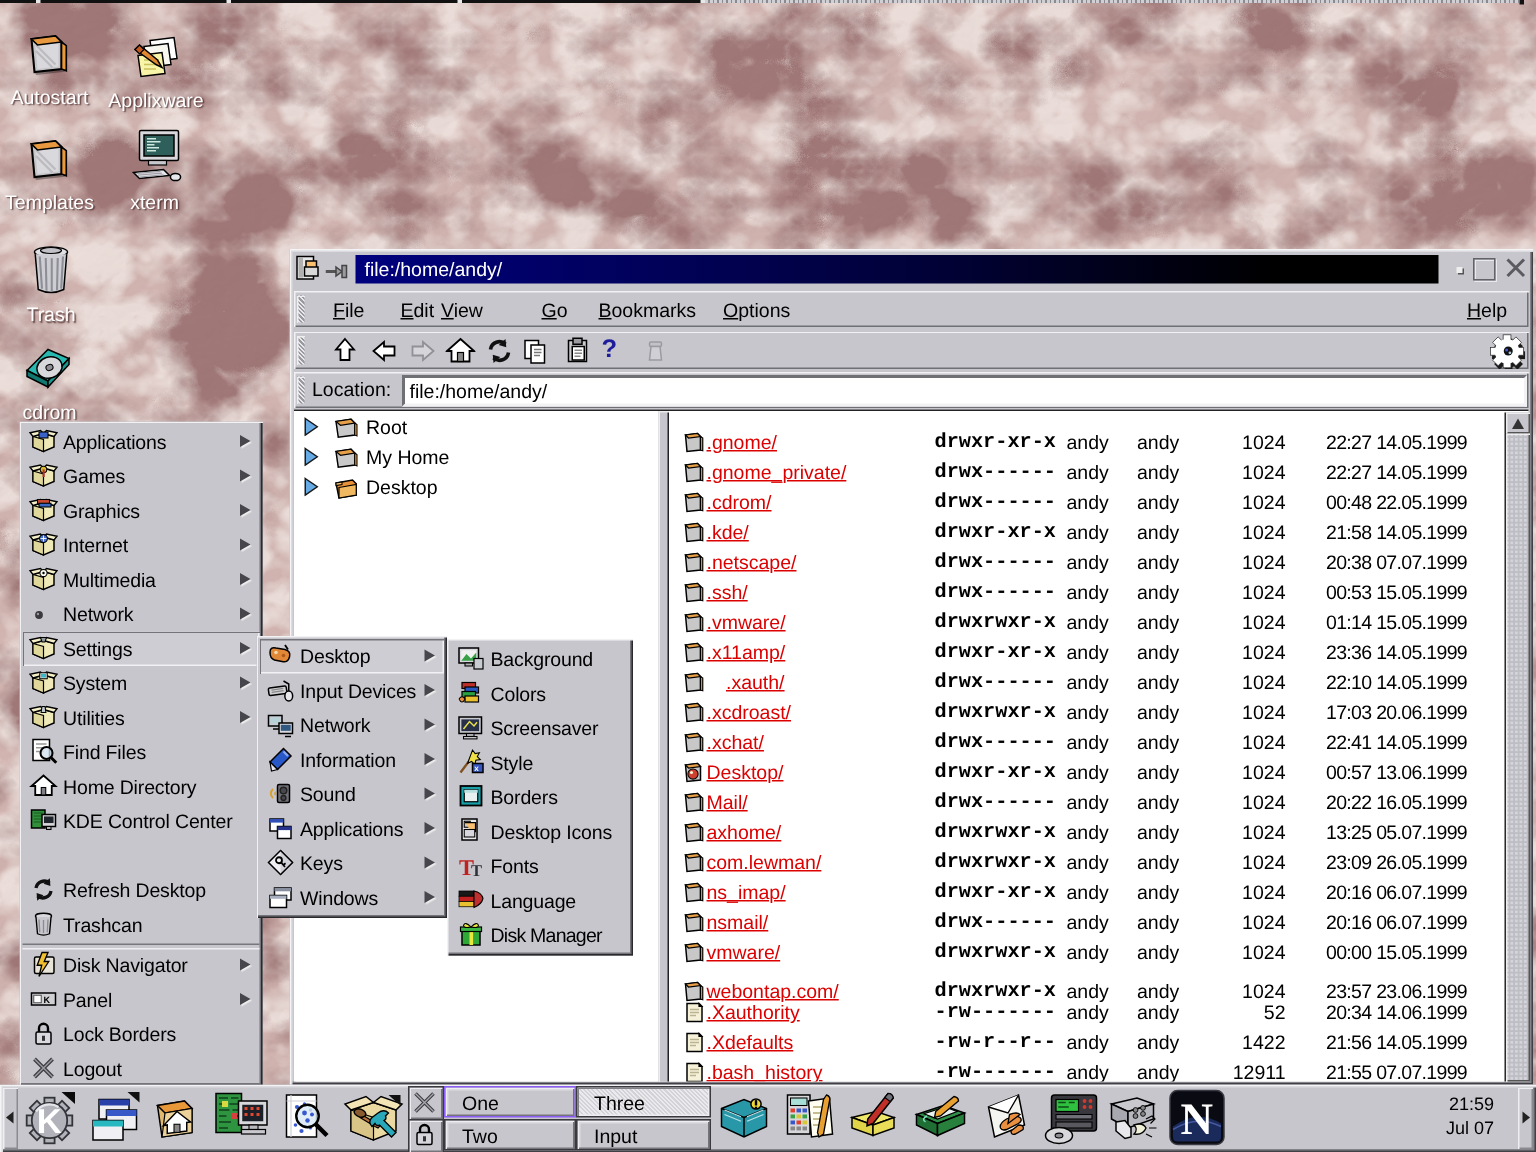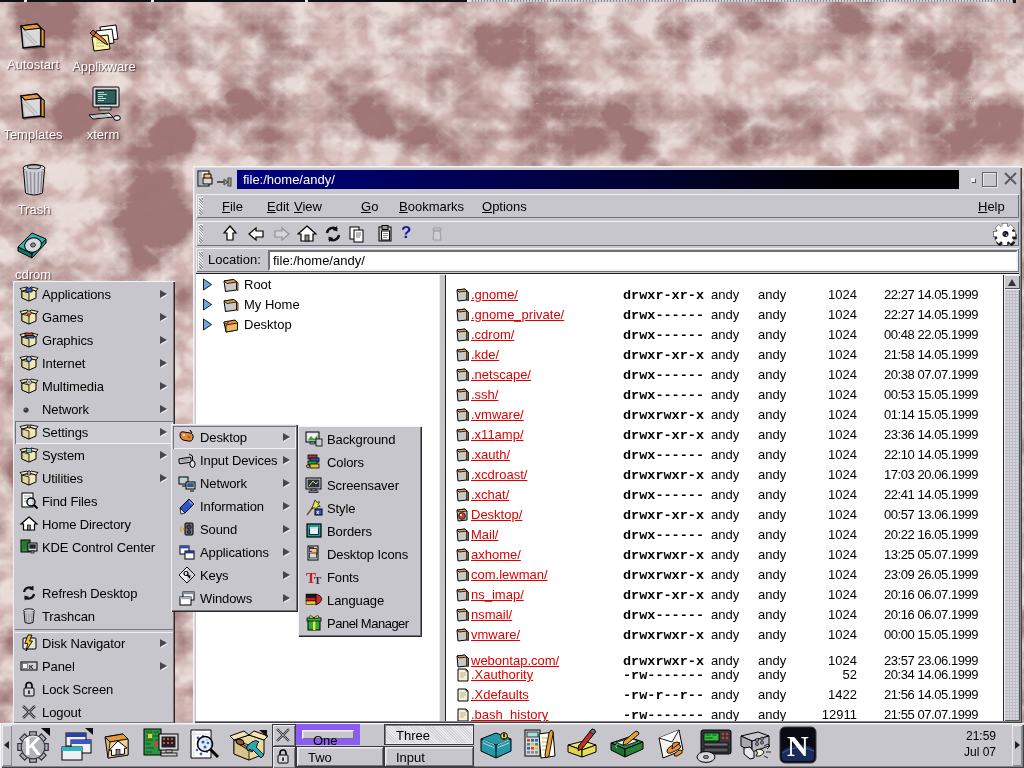--- a/index.html
+++ b/index.html
@@ -377,21 +377,21 @@
           <span class="abs" style="left:312px;top:2px">andy</span>
           <span class="abs" style="left:351px;top:2px;width:60px;text-align:right">1024</span>
           <span class="abs" style="left:438px;top:2px;letter-spacing:-0.45px">23:36 14.05.1999</span>
         </div>
 <div class="row" style="top:170px">
           <span class="abs" style="left:9px;top:2px"><svg width="16" height="16" viewBox="0 0 16 16">
               <path d="M2 3 L10 2 L12 4 L12 13 L3 14 Z" fill="#c8c8c8" stroke="#000" stroke-width="1"></path>
               <path d="M2 3 L10 2 L12 4 L4 5 Z" fill="#e8a048" stroke="#000" stroke-width="0.8"></path>
               <path d="M12 4 L13.5 5 L13.5 13.5 L12 13 Z" fill="#e8a048" stroke="#000" stroke-width="0.8"></path>
             </svg></span>
-          <a class="abs" style="left:25px;top:2px">.xauth/</a>
+          <a class="abs" style="left:38px;top:2px">.xauth/</a>
           <span class="abs perm" style="left:177px;top:3px">drwx------</span>
           <span class="abs" style="left:265px;top:2px">andy</span>
           <span class="abs" style="left:312px;top:2px">andy</span>
           <span class="abs" style="left:351px;top:2px;width:60px;text-align:right">1024</span>
           <span class="abs" style="left:438px;top:2px;letter-spacing:-0.45px">22:10 14.05.1999</span>
         </div>
 <div class="row" style="top:190px">
           <span class="abs" style="left:9px;top:2px"><svg width="16" height="16" viewBox="0 0 16 16">
               <path d="M2 3 L10 2 L12 4 L12 13 L3 14 Z" fill="#c8c8c8" stroke="#000" stroke-width="1"></path>
               <path d="M2 3 L10 2 L12 4 L4 5 Z" fill="#e8a048" stroke="#000" stroke-width="0.8"></path>
@@ -733,21 +733,21 @@
           </svg></span>
         <span class="tx">Panel</span>
         <span class="ar"></span>
       </div>
       <div class="kitem" style="top:397px">
         <span class="ic"><svg width="20" height="20" viewBox="0 0 20 20">
             <rect x="5" y="9" width="10" height="8" rx="1" fill="#d8d8de" stroke="#000"></rect>
             <path d="M7 9 V6.5 A3 3 0 0 1 13 6.5 V9" fill="none" stroke="#000" stroke-width="1.6"></path>
             <rect x="9" y="11.5" width="2" height="3.4" fill="#333"></rect>
           </svg></span>
-        <span class="tx">Lock Screen</span>
+        <span class="tx">Lock Borders</span>
       </div>
       <div class="kitem" style="top:420px">
         <span class="ic"><svg width="20" height="20" viewBox="0 0 20 20">
             <path d="M4 4 L16 16 M16 4 L4 16" stroke="#3c3c42" stroke-width="2.6"></path>
             <path d="M4 4 L16 16 M16 4 L4 16" stroke="#9a9aa0" stroke-width="1"></path>
           </svg></span>
         <span class="tx">Logout</span>
       </div>
     </div>
 <div class="abs kmenu" style="left:171px;top:424px;width:127px;height:188px">
@@ -906,21 +906,21 @@
           </svg></span>
         <span class="tx">Language</span>
       </div>
       <div class="kitem" style="top:186px">
         <span class="ic"><svg width="20" height="20" viewBox="0 0 20 20">
             <rect x="4" y="7" width="12" height="10" fill="#2fa838" stroke="#000"></rect>
             <rect x="9" y="7" width="2.4" height="10" fill="#e8e840"></rect>
             <rect x="3" y="5" width="14" height="3" fill="#38b842" stroke="#000" stroke-width="0.8"></rect>
             <path d="M10 5 q-4 -4 -5 -1 q0 2 5 1 q4 -4 5 -1 q0 2 -5 1" fill="#e8e840" stroke="#000" stroke-width="0.7"></path>
           </svg></span>
-        <span class="tx" style="letter-spacing:-0.5px">Panel Manager</span>
+        <span class="tx" style="letter-spacing:-0.5px">Disk Manager</span>
       </div>
     </div>
   </div>
 <div id="panel" class="abs out2">
     <div class="abs" style="left:2px;top:2px;width:10px;height:41px;box-shadow:inset 1px 1px 0 #eeeef2,inset -1px -1px 0 #8a8a90">
       <div class="abs" style="left:2px;top:16px;width:0;height:0;border-right:5px solid #222;border-top:4px solid transparent;border-bottom:4px solid transparent"></div>
     </div>
     <div class="abs" style="left:14px;top:3px;width:38px;height:38px"><svg width="38" height="38" viewBox="0 0 38 38">
         <g transform="translate(19,21)">
           <g fill="#b2b2ba" stroke="#33333a" stroke-width="1.2">
@@ -1008,21 +1008,21 @@
         <path d="M3 2 L15 14 M15 2 L3 14" stroke="#a8a8ae" stroke-width="0.9"></path>
       </svg>
     </div>
     <div class="abs" style="left:272px;top:23px;width:22px;height:21px;background:#c6c6cc;border:1px solid #3a3a3e;box-shadow:inset 1px 1px 0 #eeeef2,inset -1px -1px 0 #74747a">
       <svg style="position:absolute;left:2px;top:1px" width="16" height="17" viewBox="0 0 16 17">
         <rect x="3" y="7" width="10" height="8" rx="1" fill="#d6d6dc" stroke="#000"></rect>
         <path d="M5 7 V5 A3 3 0 0 1 11 5 V7" fill="none" stroke="#000" stroke-width="1.6"></path>
         <rect x="7" y="9.5" width="2" height="3.4" fill="#333"></rect>
       </svg>
     </div>
-    <div class="abs" style="left:296px;top:1px;width:64px;height:21px;background:#c6c6cc;box-shadow:inset 1px 1px 0 #eeeef2,inset -1px -1px 0 #74747a,inset 2px 2px 0 #dcdce0;font-size:13px;padding:3px 0 0 11px;box-sizing:border-box;border:6px solid #8b5cf6">One</div>
+    <div class="abs" style="left:296px;top:1px;width:88px;height:21px;background:#c6c6cc;box-shadow:inset 1px 1px 0 #eeeef2,inset -1px -1px 0 #74747a,inset 2px 2px 0 #dcdce0;font-size:13px;padding:3px 0 0 11px;box-sizing:border-box;border:1px solid #8b5cf6">One</div>
     <div class="abs" style="left:296px;top:23px;width:88px;height:21px;background:#c6c6cc;box-shadow:inset 1px 1px 0 #eeeef2,inset -1px -1px 0 #74747a,inset 2px 2px 0 #dcdce0;font-size:13px;padding:3px 0 0 11px;box-sizing:border-box;border:1px solid #3a3a3e">Two</div>
     <div class="abs" style="left:384px;top:1px;width:90px;height:21px;background:#d2d2d8;background-image:repeating-linear-gradient(45deg,rgba(255,255,255,.55) 0 1px,transparent 1px 2px);box-shadow:inset 1px 1px 0 #808086,inset -1px -1px 0 #eeeef2;font-size:13px;padding:3px 0 0 11px;box-sizing:border-box;border:1px solid #3a3a3e">Three</div>
     <div class="abs" style="left:384px;top:23px;width:90px;height:21px;background:#c6c6cc;box-shadow:inset 1px 1px 0 #eeeef2,inset -1px -1px 0 #74747a,inset 2px 2px 0 #dcdce0;font-size:13px;padding:3px 0 0 11px;box-sizing:border-box;border:1px solid #3a3a3e">Input</div>
     <div class="abs" style="left:477px;top:4px;width:38px;height:36px"><svg width="38" height="36" viewBox="0 0 38 36">
 <path d="M4 12 L19 6 L34 12 L34 24 L19 31 L4 24 Z" fill="#2898a8" stroke="#000"></path>
 <path d="M4 12 L19 18 L34 12" fill="none" stroke="#000"></path>
 <path d="M19 18 L19 31" stroke="#000"></path>
 <path d="M6 13 L17 17.5 M6 16 L17 20.5 M21 17.5 L32 13 M21 20.5 L32 16" stroke="#b8e0e8" stroke-width="0.9"></path>
 <circle cx="27" cy="9" r="3.4" fill="#f0d838" stroke="#000"></circle>
 <rect x="26.2" y="6.4" width="1.6" height="3.6" fill="#000"></rect>

